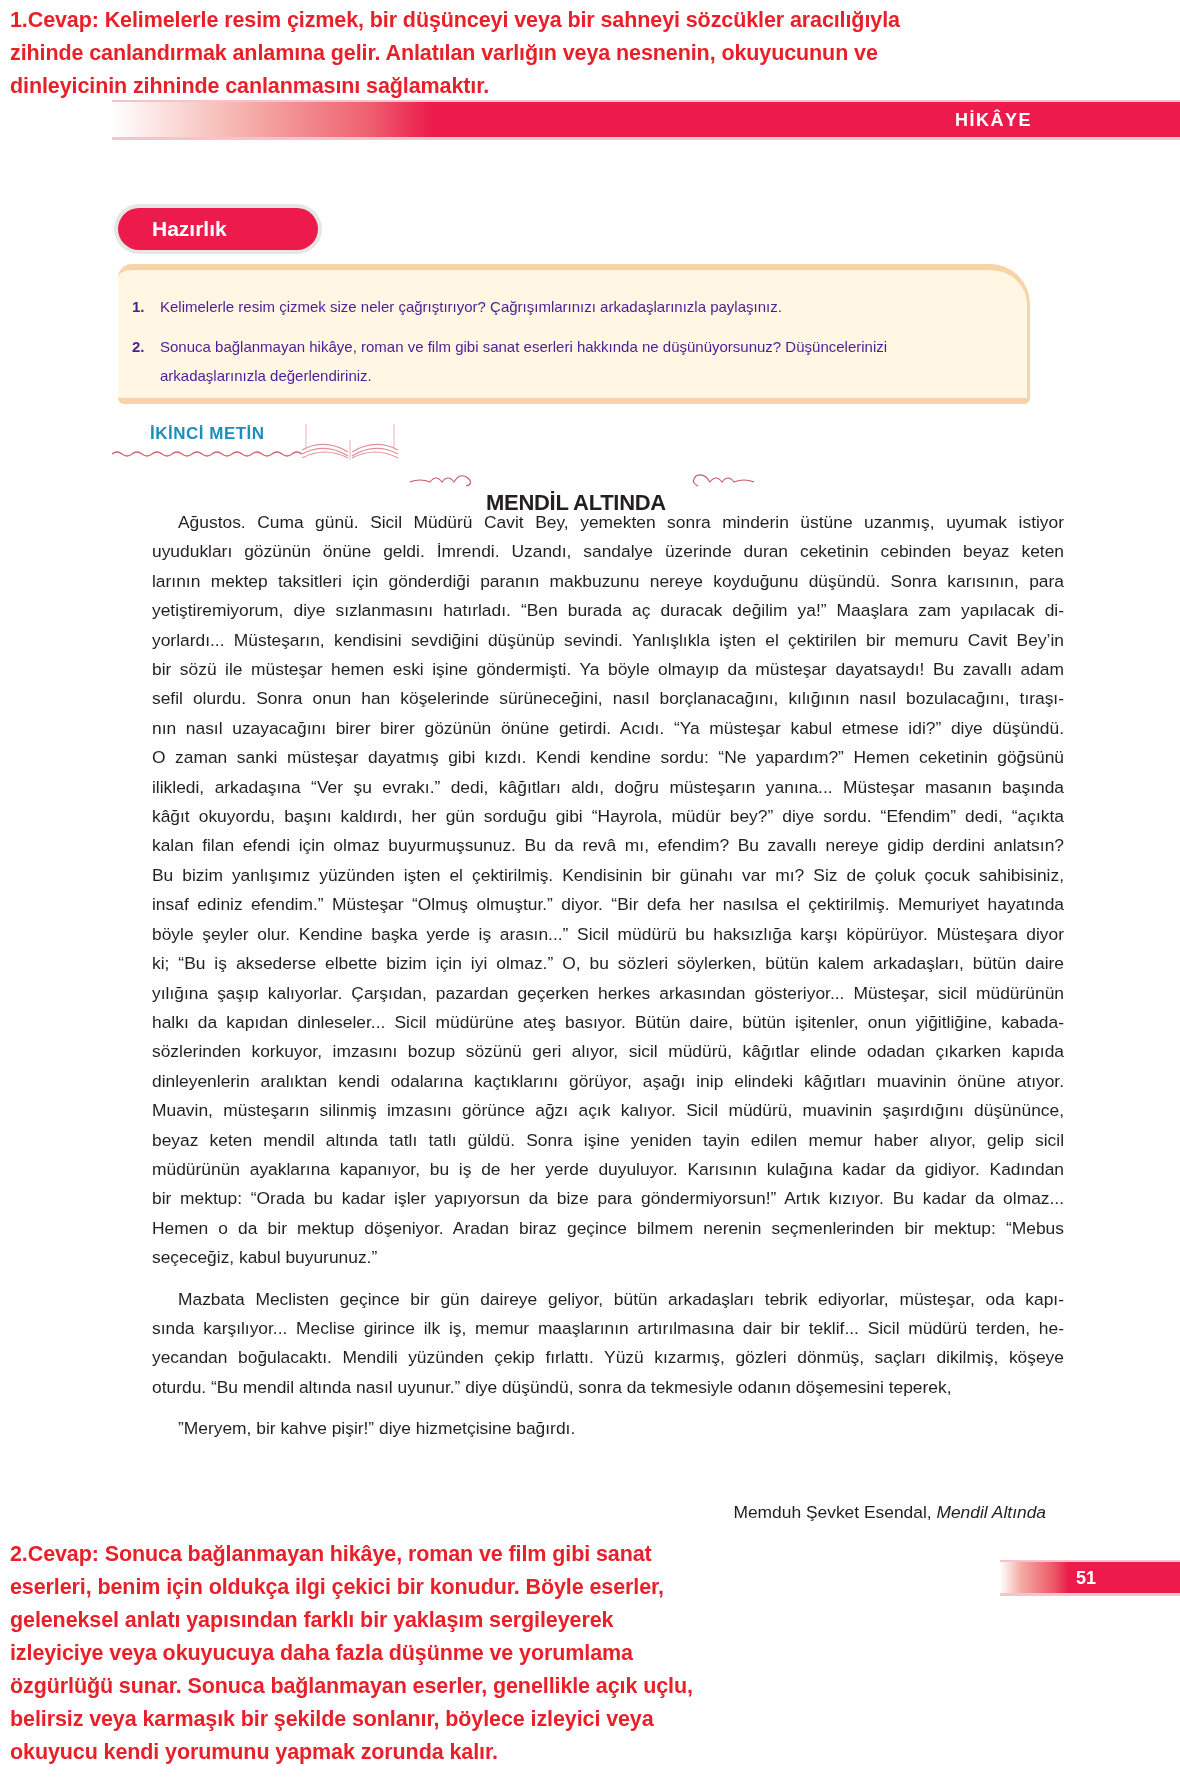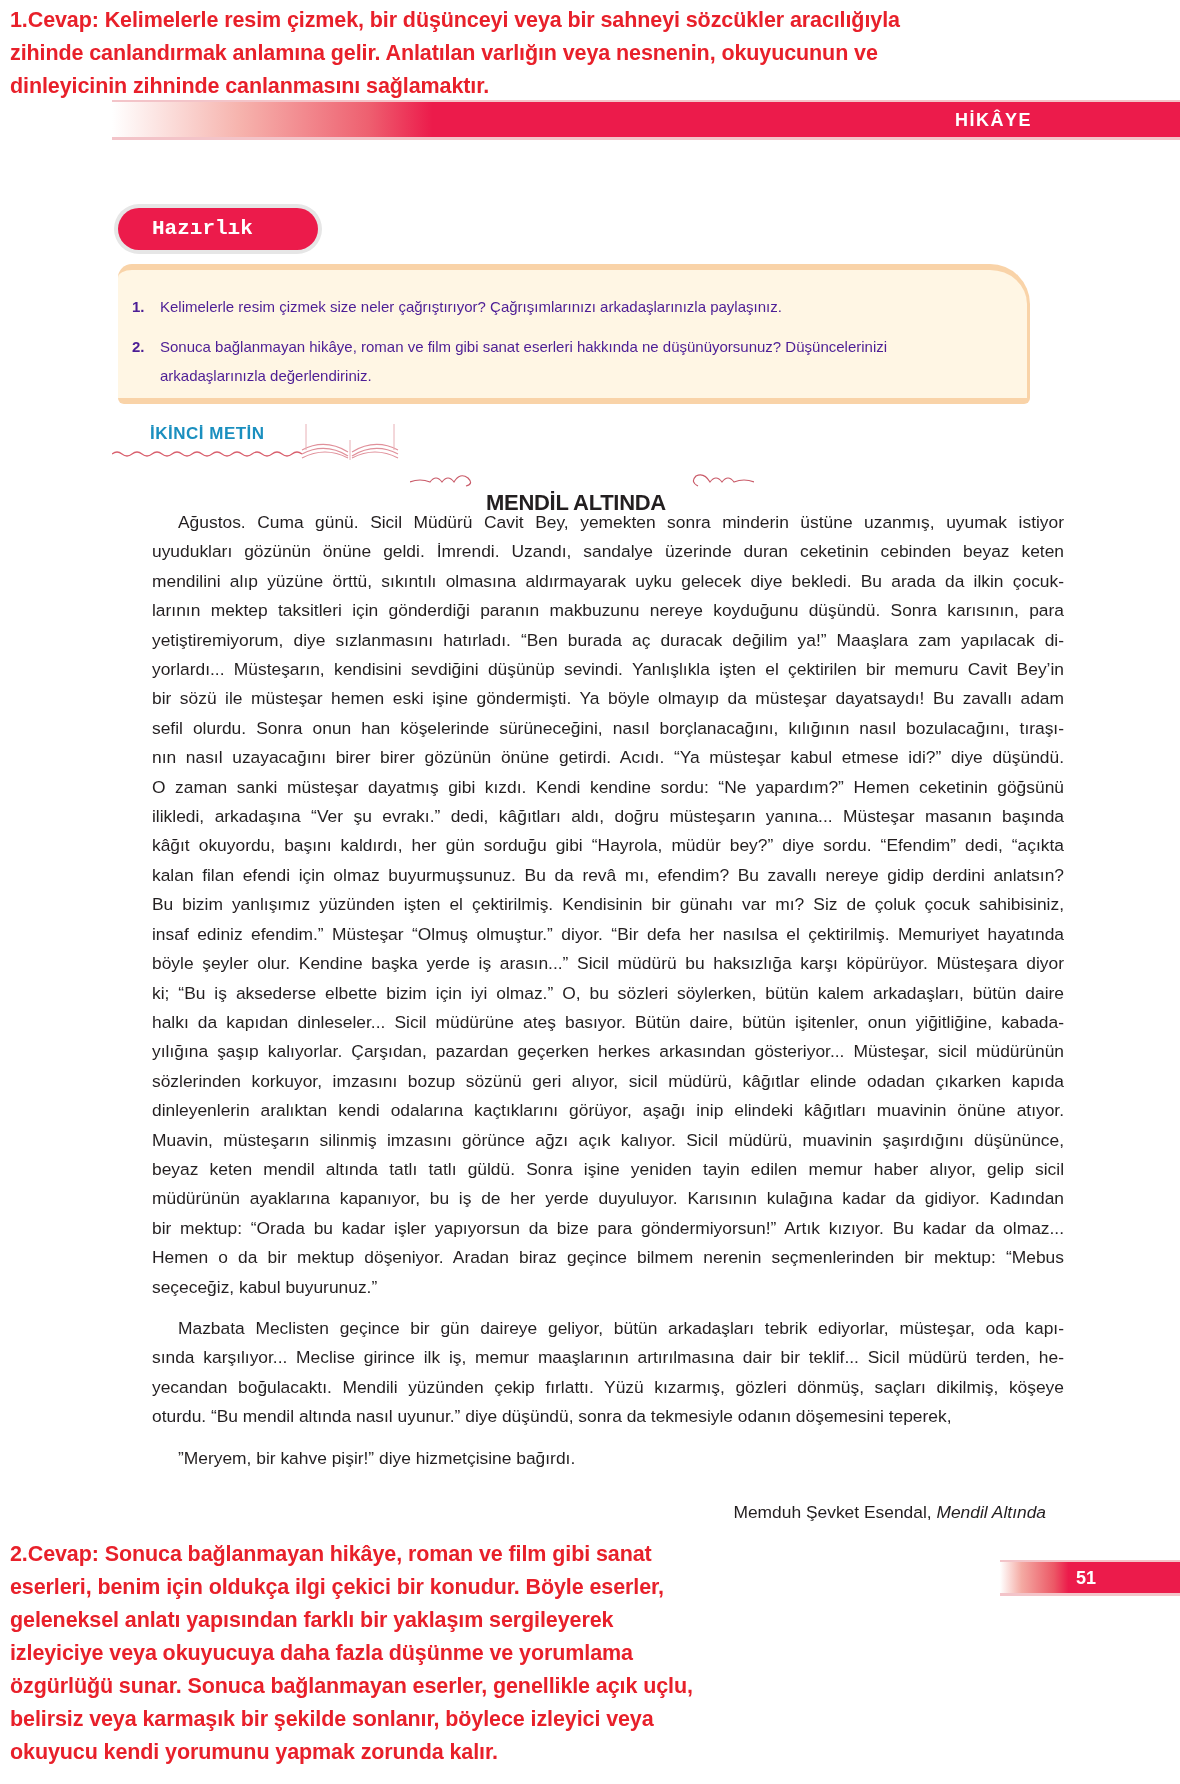--- a/index.html
+++ b/index.html
@@ -25,21 +25,21 @@
       color: #ffffff; font-weight: bold; font-size: 18px; letter-spacing: 1.5px;
     }
 
     .hazirlik-pill {
       position: absolute; left: 118px; top: 208px; width: 200px; height: 42px;
       border-radius: 21px; background: #ec1b4b;
       box-shadow: 0 0 0 4px #e6e6e6;
     }
     .hazirlik-pill span {
       position: absolute; left: 34px; top: 9px; color: #fff;
-      font-weight: bold; font-size: 21px; font-family: Liberation Mono, monospace;
+      font-weight: bold; font-size: 21px;
     }
 
     .prep-box {
       position: absolute; left: 118px; top: 264px; width: 912px; height: 140px;
       background: #fff6e4;
       border-top: 6px solid #f9d3a8;
       border-bottom: 6px solid #f9d3a8;
       border-right: 3px solid #f9d3a8;
       border-radius: 14px 40px 6px 6px;
     }
@@ -134,37 +134,36 @@
   <span class="story-title">MENDİL ALTINDA</span>
   <svg class="swirl-right" viewBox="0 0 66 20">
     <path d="M10 16 Q2 12 8 6 Q16 2 22 12 Q28 4 34 12 Q40 4 46 12 Q56 8 66 12" fill="none" stroke="#c95a68" stroke-width="1.2"></path>
   </svg>
 </div>
 
 <div class="story">
   <div>
     <span class="line" style="padding-left: 0px; text-indent: 0px; margin-left: 0px;"><span style="display:inline-block;width:26px"></span>Ağustos. Cuma günü. Sicil Müdürü Cavit Bey, yemekten sonra minderin üstüne uzanmış, uyumak istiyor</span>
     <span class="line">uyudukları gözünün önüne geldi. İmrendi. Uzandı, sandalye üzerinde duran ceketinin cebinden beyaz keten</span>
-    <span class="line">mendilini alıp yüzüne örttü, sıkıntılı olmasına aldırmayarak uyku gelecek diye bekledi. Bu arada da ilkin çocuk-</span>
     <span class="line">larının mektep taksitleri için gönderdiği paranın makbuzunu nereye koyduğunu düşündü. Sonra karısının, para</span>
     <span class="line">yetiştiremiyorum, diye sızlanmasını hatırladı. “Ben burada aç duracak değilim ya!” Maaşlara zam yapılacak di-</span>
     <span class="line">yorlardı... Müsteşarın, kendisini sevdiğini düşünüp sevindi. Yanlışlıkla işten el çektirilen bir memuru Cavit Bey’in</span>
     <span class="line">bir sözü ile müsteşar hemen eski işine göndermişti. Ya böyle olmayıp da müsteşar dayatsaydı! Bu zavallı adam</span>
     <span class="line">sefil olurdu. Sonra onun han köşelerinde sürüneceğini, nasıl borçlanacağını, kılığının nasıl bozulacağını, tıraşı-</span>
     <span class="line">nın nasıl uzayacağını birer birer gözünün önüne getirdi. Acıdı. “Ya müsteşar kabul etmese idi?” diye düşündü.</span>
     <span class="line">O zaman sanki müsteşar dayatmış gibi kızdı. Kendi kendine sordu: “Ne yapardım?” Hemen ceketinin göğsünü</span>
     <span class="line">ilikledi, arkadaşına “Ver şu evrakı.” dedi, kâğıtları aldı, doğru müsteşarın yanına... Müsteşar masanın başında</span>
     <span class="line">kâğıt okuyordu, başını kaldırdı, her gün sorduğu gibi “Hayrola, müdür bey?” diye sordu. “Efendim” dedi, “açıkta</span>
     <span class="line">kalan filan efendi için olmaz buyurmuşsunuz. Bu da revâ mı, efendim? Bu zavallı nereye gidip derdini anlatsın?</span>
     <span class="line">Bu bizim yanlışımız yüzünden işten el çektirilmiş. Kendisinin bir günahı var mı? Siz de çoluk çocuk sahibisiniz,</span>
     <span class="line">insaf ediniz efendim.” Müsteşar “Olmuş olmuştur.” diyor. “Bir defa her nasılsa el çektirilmiş. Memuriyet hayatında</span>
     <span class="line">böyle şeyler olur. Kendine başka yerde iş arasın...” Sicil müdürü bu haksızlığa karşı köpürüyor. Müsteşara diyor</span>
     <span class="line">ki; “Bu iş aksederse elbette bizim için iyi olmaz.” O, bu sözleri söylerken, bütün kalem arkadaşları, bütün daire</span>
+    <span class="line">yılığına şaşıp kalıyorlar. Çarşıdan, pazardan geçerken herkes arkasından gösteriyor... Müsteşar, sicil müdürünün</span>
     <span class="line">halkı da kapıdan dinleseler... Sicil müdürüne ateş basıyor. Bütün daire, bütün işitenler, onun yiğitliğine, kabada-</span>
-    <span class="line">yılığına şaşıp kalıyorlar. Çarşıdan, pazardan geçerken herkes arkasından gösteriyor... Müsteşar, sicil müdürünün</span>
     <span class="line">sözlerinden korkuyor, imzasını bozup sözünü geri alıyor, sicil müdürü, kâğıtlar elinde odadan çıkarken kapıda</span>
     <span class="line">dinleyenlerin aralıktan kendi odalarına kaçtıklarını görüyor, aşağı inip elindeki kâğıtları muavinin önüne atıyor.</span>
     <span class="line">Muavin, müsteşarın silinmiş imzasını görünce ağzı açık kalıyor. Sicil müdürü, muavinin şaşırdığını düşününce,</span>
     <span class="line">beyaz keten mendil altında tatlı tatlı güldü. Sonra işine yeniden tayin edilen memur haber alıyor, gelip sicil</span>
     <span class="line">müdürünün ayaklarına kapanıyor, bu iş de her yerde duyuluyor. Karısının kulağına kadar da gidiyor. Kadından</span>
     <span class="line">bir mektup: “Orada bu kadar işler yapıyorsun da bize para göndermiyorsun!” Artık kızıyor. Bu kadar da olmaz...</span>
     <span class="line">Hemen o da bir mektup döşeniyor. Aradan biraz geçince bilmem nerenin seçmenlerinden bir mektup: “Mebus</span>
     <span class="line last">seçeceğiz, kabul buyurunuz.”</span>
   </div>
   <div class="para-gap"></div>

